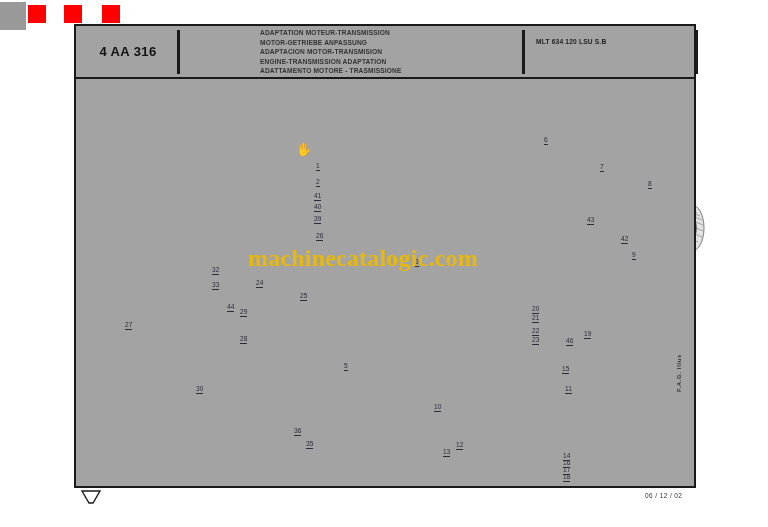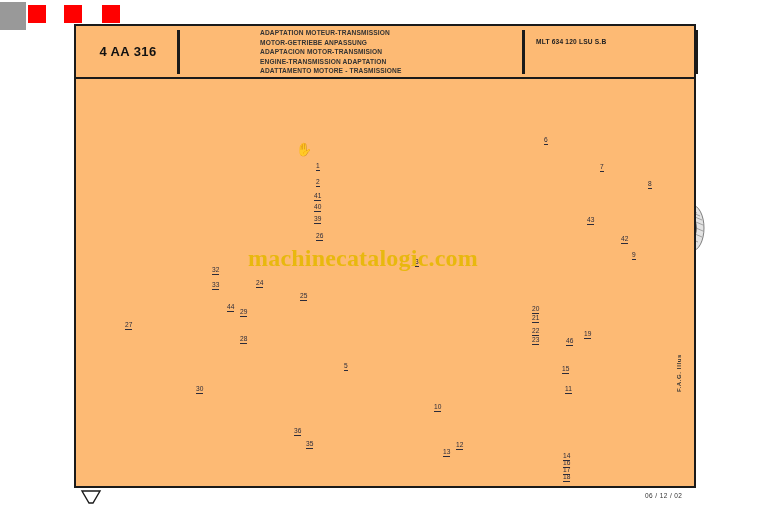--- a/index.html
+++ b/index.html
@@ -15,21 +15,21 @@
   
   .corner-gray{position:absolute;left:0;top:2px;width:26px;height:28px;background:#999999;}
   .redmark{position:absolute;top:5px;width:18px;height:18px;background:#ff0000;}
   .redmark.m1{left:28px;}
   .redmark.m2{left:64px;}
   .redmark.m3{left:102px;}
 
   
   .frame{
     position:absolute;left:74px;top:24px;width:622px;height:464px;
-    border:2px solid #1a1a1a;box-sizing:border-box;background:#fdba74;
+    border:2px solid #1a1a1a;box-sizing:border-box;background:#a3a3a3;
   }
   
   .hdr-rule{position:absolute;left:0;top:51px;width:100%;height:2px;background:#1a1a1a;}
   
   .code-cell{
     position:absolute;left:0;top:0;width:104px;height:51px;
     display:flex;align-items:center;justify-content:center;
   }
   .code-cell .bar{position:absolute;right:0;top:4px;width:3px;height:44px;background:#1a1a1a;}
   .code-text{font-size:13px;font-weight:bold;color:#111;letter-spacing:.4px;}

